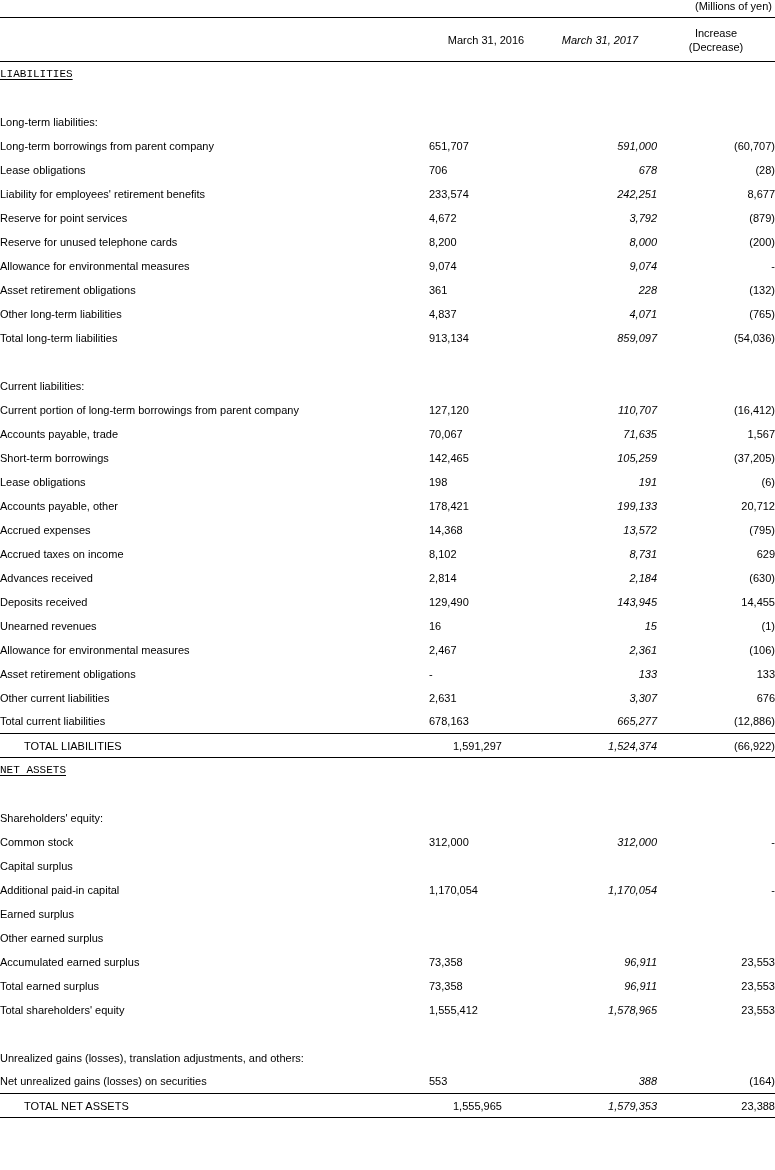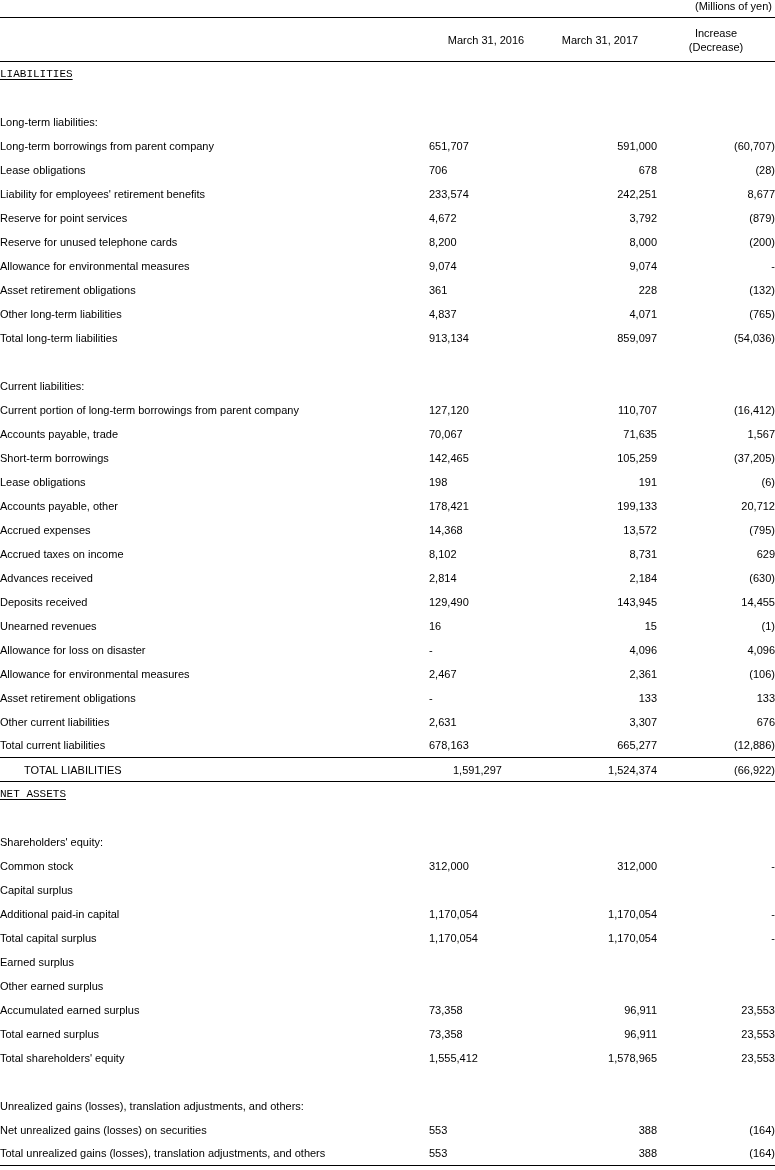--- a/index.html
+++ b/index.html
@@ -62,20 +62,21 @@
   }
   td.y1 {
     border-right: 2.4px solid #000;
     text-align: left;
     padding-right: 11px;
   }
   td.y2 {
     border-right: 2.4px solid #000;
     text-align: right;
     padding-right: 11px;
+    font-style: italic;
   }
   td.diff {
     border-right: 1.6px solid #000;
     text-align: right;
     padding-right: 11px;
   }
   
   tr.head td {
     height: 44px;
     text-align: center;
@@ -264,26 +265,20 @@
           <td class="y2">143,945</td>
           <td class="diff">14,455</td>
         </tr>
         <tr>
           <td class="label i2">Unearned revenues</td>
           <td class="y1">16</td>
           <td class="y2">15</td>
           <td class="diff">(1)</td>
         </tr>
         <tr>
-          <td class="label i2">Allowance for loss on disaster</td>
-          <td class="y1">-</td>
-          <td class="y2">4,096</td>
-          <td class="diff">4,096</td>
-        </tr>
-        <tr>
           <td class="label i2">Allowance for environmental measures</td>
           <td class="y1">2,467</td>
           <td class="y2">2,361</td>
           <td class="diff">(106)</td>
         </tr>
         <tr>
           <td class="label i2">Asset retirement obligations</td>
           <td class="y1">-</td>
           <td class="y2">133</td>
           <td class="diff">133</td>
@@ -336,26 +331,20 @@
           <td class="y2"></td>
           <td class="diff"></td>
         </tr>
         <tr>
           <td class="label i3">Additional paid-in capital</td>
           <td class="y1">1,170,054</td>
           <td class="y2">1,170,054</td>
           <td class="diff">-</td>
         </tr>
         <tr>
-          <td class="label i3">Total capital surplus</td>
-          <td class="y1">1,170,054</td>
-          <td class="y2">1,170,054</td>
-          <td class="diff">-</td>
-        </tr>
-        <tr>
           <td class="label i2">Earned surplus</td>
           <td class="y1"></td>
           <td class="y2"></td>
           <td class="diff"></td>
         </tr>
         <tr>
           <td class="label i3">Other earned surplus</td>
           <td class="y1"></td>
           <td class="y2"></td>
           <td class="diff"></td>
@@ -385,26 +374,20 @@
           <td class="diff"></td>
         </tr>
         <tr>
           <td class="label i1">Unrealized gains (losses), translation adjustments, and others:</td>
           <td class="y1"></td>
           <td class="y2"></td>
           <td class="diff"></td>
         </tr>
         <tr>
           <td class="label i2">Net unrealized gains (losses) on securities</td>
-          <td class="y1">553</td>
-          <td class="y2">388</td>
-          <td class="diff">(164)</td>
-        </tr>
-        <tr>
-          <td class="label i2">Total unrealized gains (losses), translation adjustments, and others</td>
           <td class="y1">553</td>
           <td class="y2">388</td>
           <td class="diff">(164)</td>
         </tr>
         <tr class="rule-top rule-bottom">
           <td class="label i1">TOTAL NET ASSETS</td>
           <td class="y1">1,555,965</td>
           <td class="y2">1,579,353</td>
           <td class="diff">23,388</td>
         </tr>

